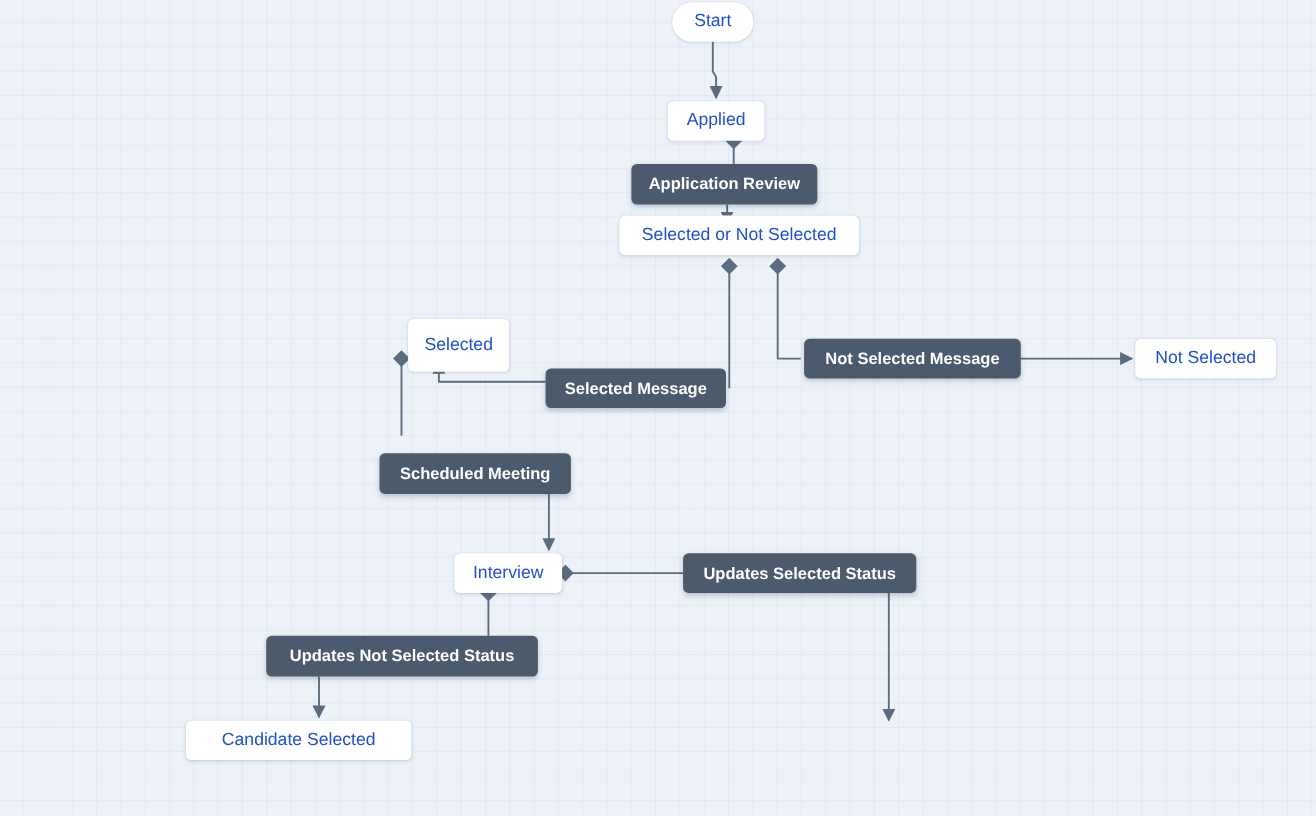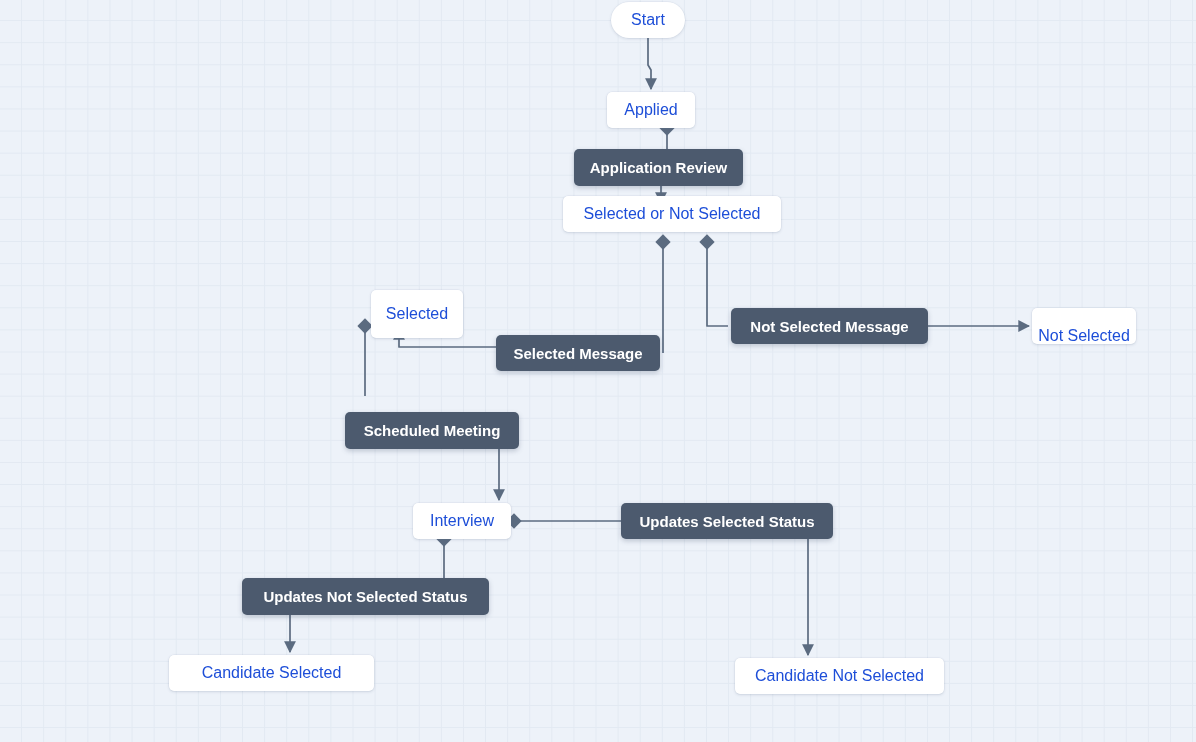--- a/index.html
+++ b/index.html
@@ -136,21 +136,21 @@
   </div>
 
   <div class="node action" style="left:496px; top:335px; width:164px; height:36px;">
     <span>Selected Message</span>
   </div>
 
   <div class="node action" style="left:731px; top:308px; width:197px; height:36px;">
     <span>Not Selected Message</span>
   </div>
 
-  <div class="node state" style="left:1032px; top:308px; width:104px; height:36px;align-items:flex-end;">
+  <div class="node state" style="left:1032px; top:308px; width:128px; height:36px;">
     <span>Not Selected</span>
   </div>
 
   <div class="node action" style="left:345px; top:396px; width:174px; height:37px;margin-top:16px;">
     <span>Scheduled Meeting</span>
   </div>
 
   <div class="node state" style="left:413px; top:503px; width:98px; height:36px;">
     <span>Interview</span>
   </div>
@@ -160,17 +160,14 @@
   </div>
 
   <div class="node action" style="left:242px; top:578px; width:247px; height:37px;">
     <span>Updates Not Selected Status</span>
   </div>
 
   <div class="node state" style="left:169px; top:655px; width:205px; height:36px;">
     <span>Candidate Selected</span>
   </div>
 
-  <div class="node state" style="left:735px; top:658px; width:209px; height:36px;">
-    <span>Candidate Not Selected</span>
-  </div>
 
 </div>
 
 </body></html>

